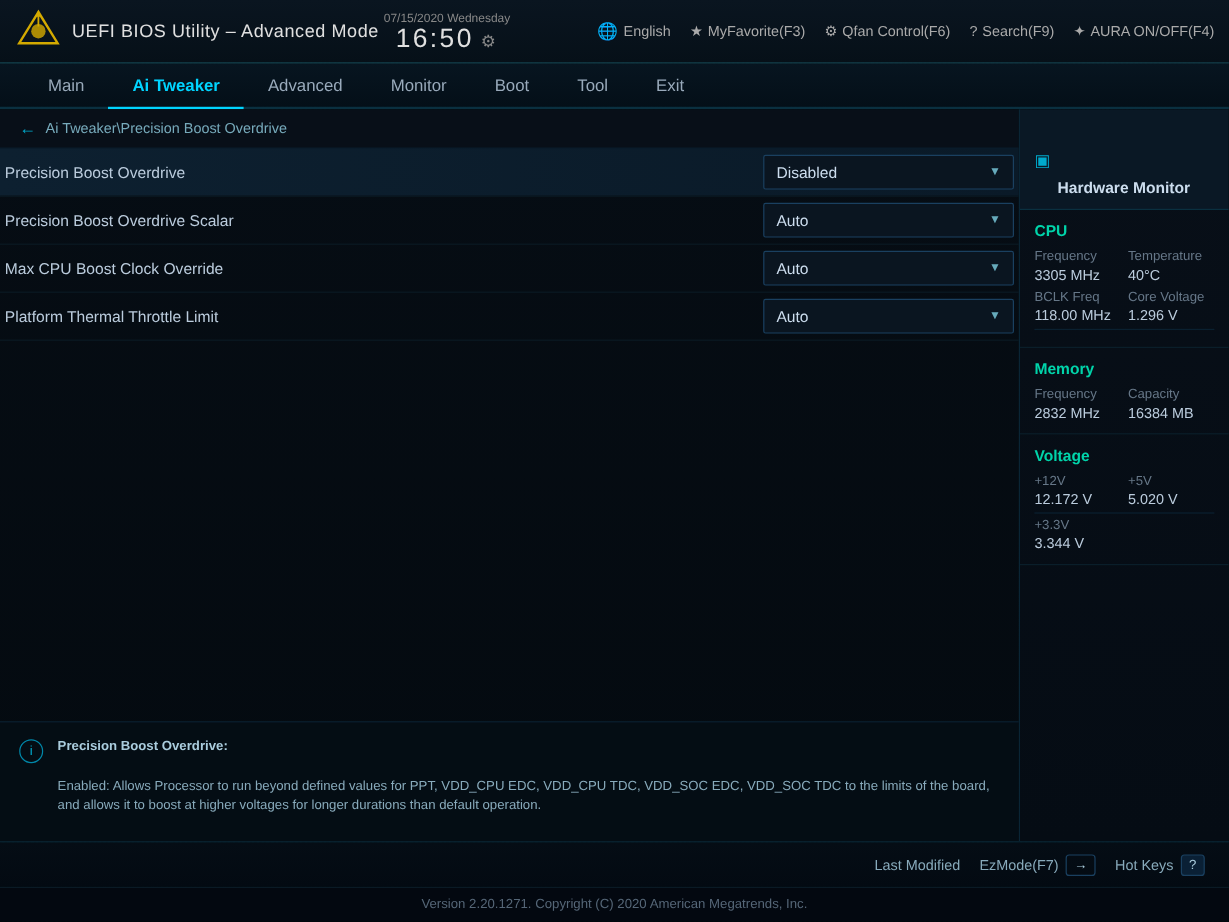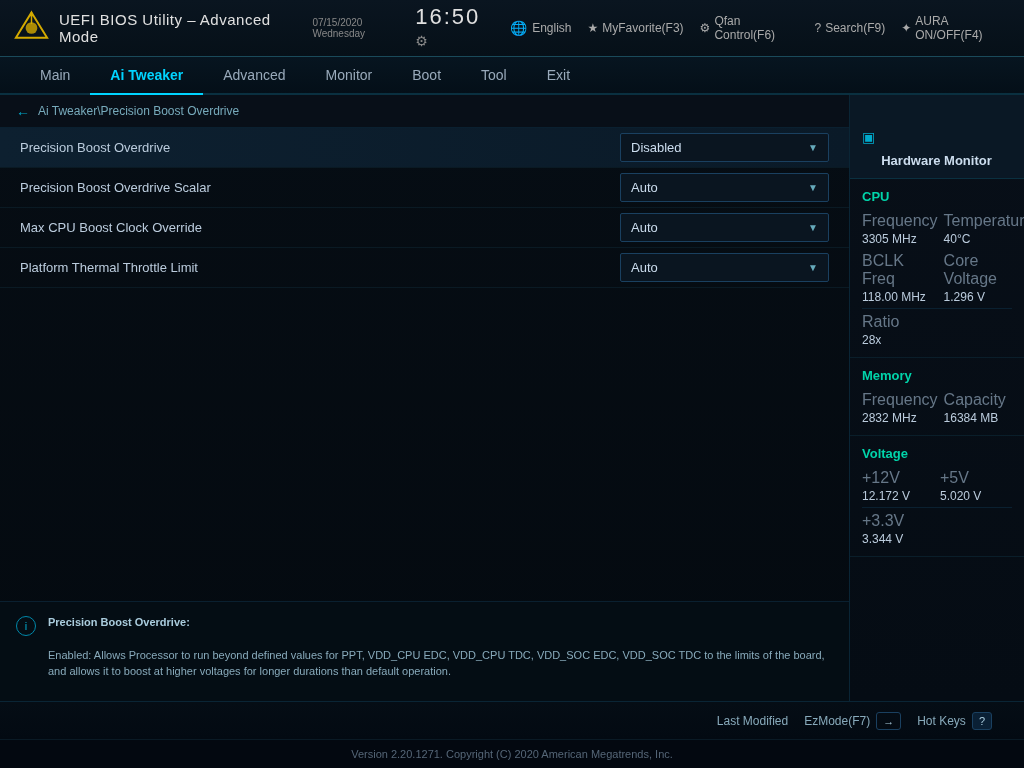--- a/index.html
+++ b/index.html
@@ -85,21 +85,21 @@
     .header-item {
       display: flex;
       align-items: center;
       gap: 4px;
       cursor: pointer;
     }
 
     
     .datetime {
       display: flex;
-      flex-direction: row;
+      flex-direction: column;
       align-items: center;
       margin-right: 8px;
     }
 
     .date-text {
       font-size: 10px;
       color: #888;
     }
 
     .time-text {
@@ -165,21 +165,21 @@
       flex: 1;
       background: linear-gradient(180deg, #060d14 0%, #040a10 100%);
       overflow-y: auto;
       display: flex;
       flex-direction: column;
     }
 
     .setting-row {
       display: flex;
       align-items: center;
-      padding: 0 20px;
+      padding: 0 4px;
       min-height: 40px;
       border-bottom: 1px solid #0a1a24;
     }
 
     .setting-row:first-child {
       background: #0d1e2c;
     }
 
     .setting-label {
       flex: 1;
@@ -296,41 +296,41 @@
 
     .hw-grid {
       display: grid;
       grid-template-columns: 1fr 1fr;
       gap: 6px;
     }
 
     .hw-item {}
 
     .hw-item-label {
-      font-size: 16px;
+      font-size: 11px;
       color: #678;
       margin-bottom: 2px;
     }
 
     .hw-item-value {
       font-size: 12px;
       color: #bcd;
     }
 
     .hw-divider {
       height: 1px;
       background: #0a2030;
       margin: 4px 0;
     }
 
     
     .footer {
       background: linear-gradient(180deg, #050d15 0%, #030a12 100%);
       border-top: 1px solid #0a2535;
-      padding: 0 24px;
+      padding: 0 12px;
       height: 38px;
       display: flex;
       align-items: center;
       justify-content: space-between;
     }
 
     .footer-bottom {
       background: #030810;
       padding: 8px 16px;
       text-align: center;
@@ -488,24 +488,20 @@
           <div class="hw-item">
             <div class="hw-item-label">BCLK Freq</div>
             <div class="hw-item-value">118.00 MHz</div>
           </div>
           <div class="hw-item">
             <div class="hw-item-label">Core Voltage</div>
             <div class="hw-item-value">1.296 V</div>
           </div>
         </div>
         <div class="hw-divider"></div>
-        <div class="hw-item">
-          <div class="hw-item-label">Ratio</div>
-          <div class="hw-item-value">28x</div>
-        </div>
       </div>
 
       <div class="hw-section">
         <div class="hw-section-title">Memory</div>
         <div class="hw-grid">
           <div class="hw-item">
             <div class="hw-item-label">Frequency</div>
             <div class="hw-item-value">2832 MHz</div>
           </div>
           <div class="hw-item">

